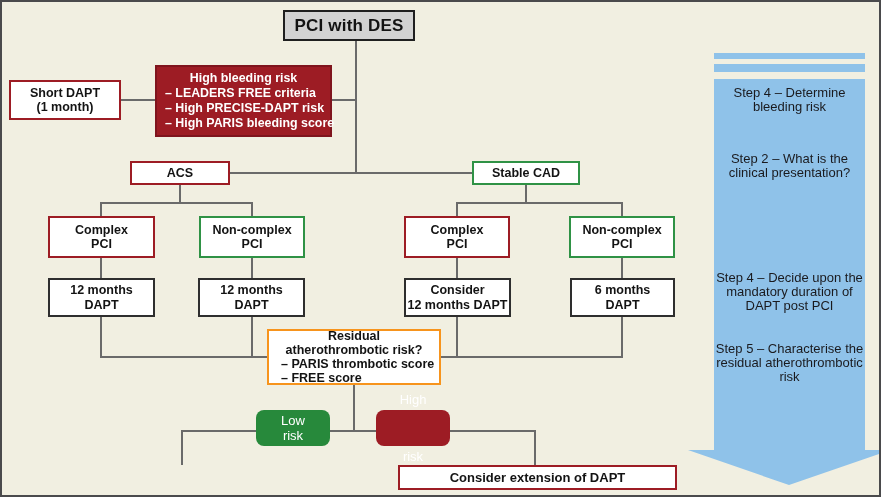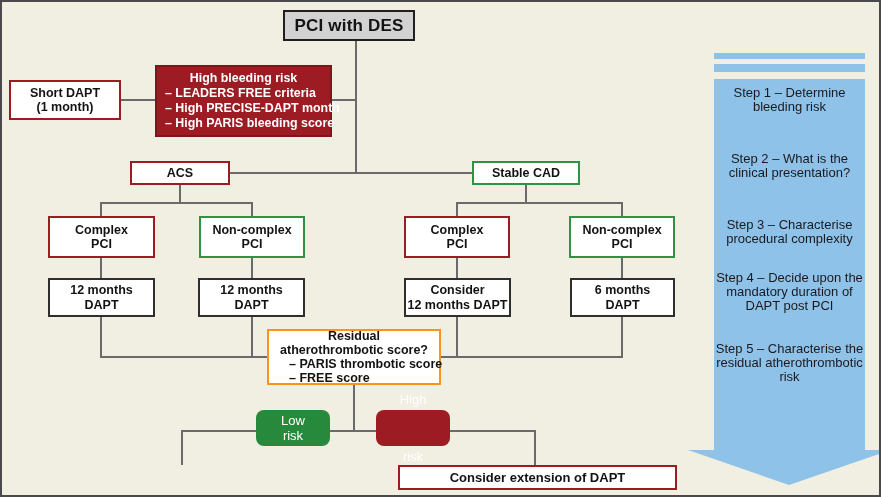--- a/index.html
+++ b/index.html
@@ -40,21 +40,21 @@
   .border-orange{border:2px solid var(--orange);}
   .gray-box{background:var(--gray-fill);border:2px solid #1f1f1f;font-size:17px;letter-spacing:0.2px;}
   .red-fill{
     background:var(--dark-red);border:2px solid var(--dark-red-border);
     color:#ffffff;font-size:12.4px;line-height:1.22;align-items:stretch;
     padding:2px 5px;
   }
   .red-fill .title{text-align:center;}
   .red-fill .bullet{text-align:left;white-space:nowrap;padding-left:3px;}
   .residual{font-size:12.5px;line-height:1.12;padding:2px 0;}
-  .residual .bullet{width:100%;box-sizing:border-box;text-align:left;padding-left:20px;white-space:nowrap;}
+  .residual .bullet{width:100%;box-sizing:border-box;text-align:left;padding-left:12px;white-space:nowrap;}
   .pill{
     position:absolute;box-sizing:border-box;border-radius:8px;
     background:var(--green);color:#fff;font-weight:normal;font-size:13px;line-height:1.18;
     display:flex;flex-direction:column;align-items:center;justify-content:center;text-align:center;
   }
   .pill.red{background:var(--dark-red);gap:41px;}
   .wide{font-size:13px;}
   .arrow-stripe{position:absolute;background:var(--blue-arrow);}
   .arrow-body{position:absolute;background:var(--blue-arrow);}
   .step{
@@ -91,39 +91,38 @@
   <div class="hline" style="left:437px;top:354px;width:184px;"></div>
   <div class="vline" style="left:351px;top:381px;height:49px;"></div>
   <div class="hline" style="left:179px;top:428px;width:355px;"></div>
   <div class="vline" style="left:179px;top:428px;height:35px;"></div>
   <div class="vline" style="left:532px;top:428px;height:36px;"></div>
 
   <div class="arrow-stripe" style="left:712px;top:51px;width:151px;height:6px;"></div>
   <div class="arrow-stripe" style="left:712px;top:62px;width:151px;height:8px;"></div>
   <div class="arrow-body" style="left:686px;top:77px;width:203px;height:406px;
               clip-path:polygon(26px 0px, 177px 0px, 177px 371px, 203px 371px, 101px 406px, 0px 371px, 26px 371px);"></div>
-  <div class="step" style="top:84px;">Step 1 – Determine bleeding risk</div>
+  <div class="step" style="top:84px;">Step 4 – Determine bleeding risk</div>
   <div class="step" style="top:150px;">Step 2 – What is the clinical presentation?</div>
-  <div class="step" style="top:216px;">Step 3 – Characterise procedural complexity</div>
   <div class="step" style="top:269px;">Step 4 – Decide upon the mandatory duration of DAPT post PCI</div>
   <div class="step" style="top:340px;">Step 5 – Characterise the residual atherothrombotic risk</div>
 
   <div class="box gray-box" style="left:281px;top:8px;width:132px;height:31px;">
     <div>PCI with DES</div>
   </div>
 
   <div class="box border-red" style="left:7px;top:78px;width:112px;height:40px;">
     <div>Short DAPT</div>
     <div>(1 month)</div>
   </div>
 
   <div class="box red-fill" style="left:153px;top:63px;width:177px;height:72px;">
     <div class="title">High bleeding risk</div>
     <div class="bullet">– LEADERS FREE criteria</div>
-    <div class="bullet">– High PRECISE-DAPT month</div>
+    <div class="bullet">– High PRECISE-DAPT risk</div>
     <div class="bullet">– High PARIS bleeding score</div>
   </div>
 
   <div class="box border-red" style="left:128px;top:159px;width:100px;height:24px;">
     <div>ACS</div>
   </div>
 
   <div class="box border-green" style="left:470px;top:159px;width:108px;height:24px;">
     <div>Stable CAD</div>
   </div>
@@ -163,21 +162,21 @@
     <div>12 months DAPT</div>
   </div>
 
   <div class="box border-dark" style="left:568px;top:276px;width:105px;height:39px;">
     <div>6 months</div>
     <div>DAPT</div>
   </div>
 
   <div class="box border-orange residual" style="left:265px;top:327px;width:174px;height:56px;">
     <div>Residual</div>
-    <div>atherothrombotic score?</div>
+    <div>atherothrombotic risk?</div>
     <div class="bullet">– PARIS thrombotic score</div>
     <div class="bullet">– FREE score</div>
   </div>
 
   <div class="pill" style="left:254px;top:408px;width:74px;height:36px;">
     <div>Low</div>
     <div>risk</div>
   </div>
 
   <div class="pill red" style="left:374px;top:408px;width:74px;height:36px;">

